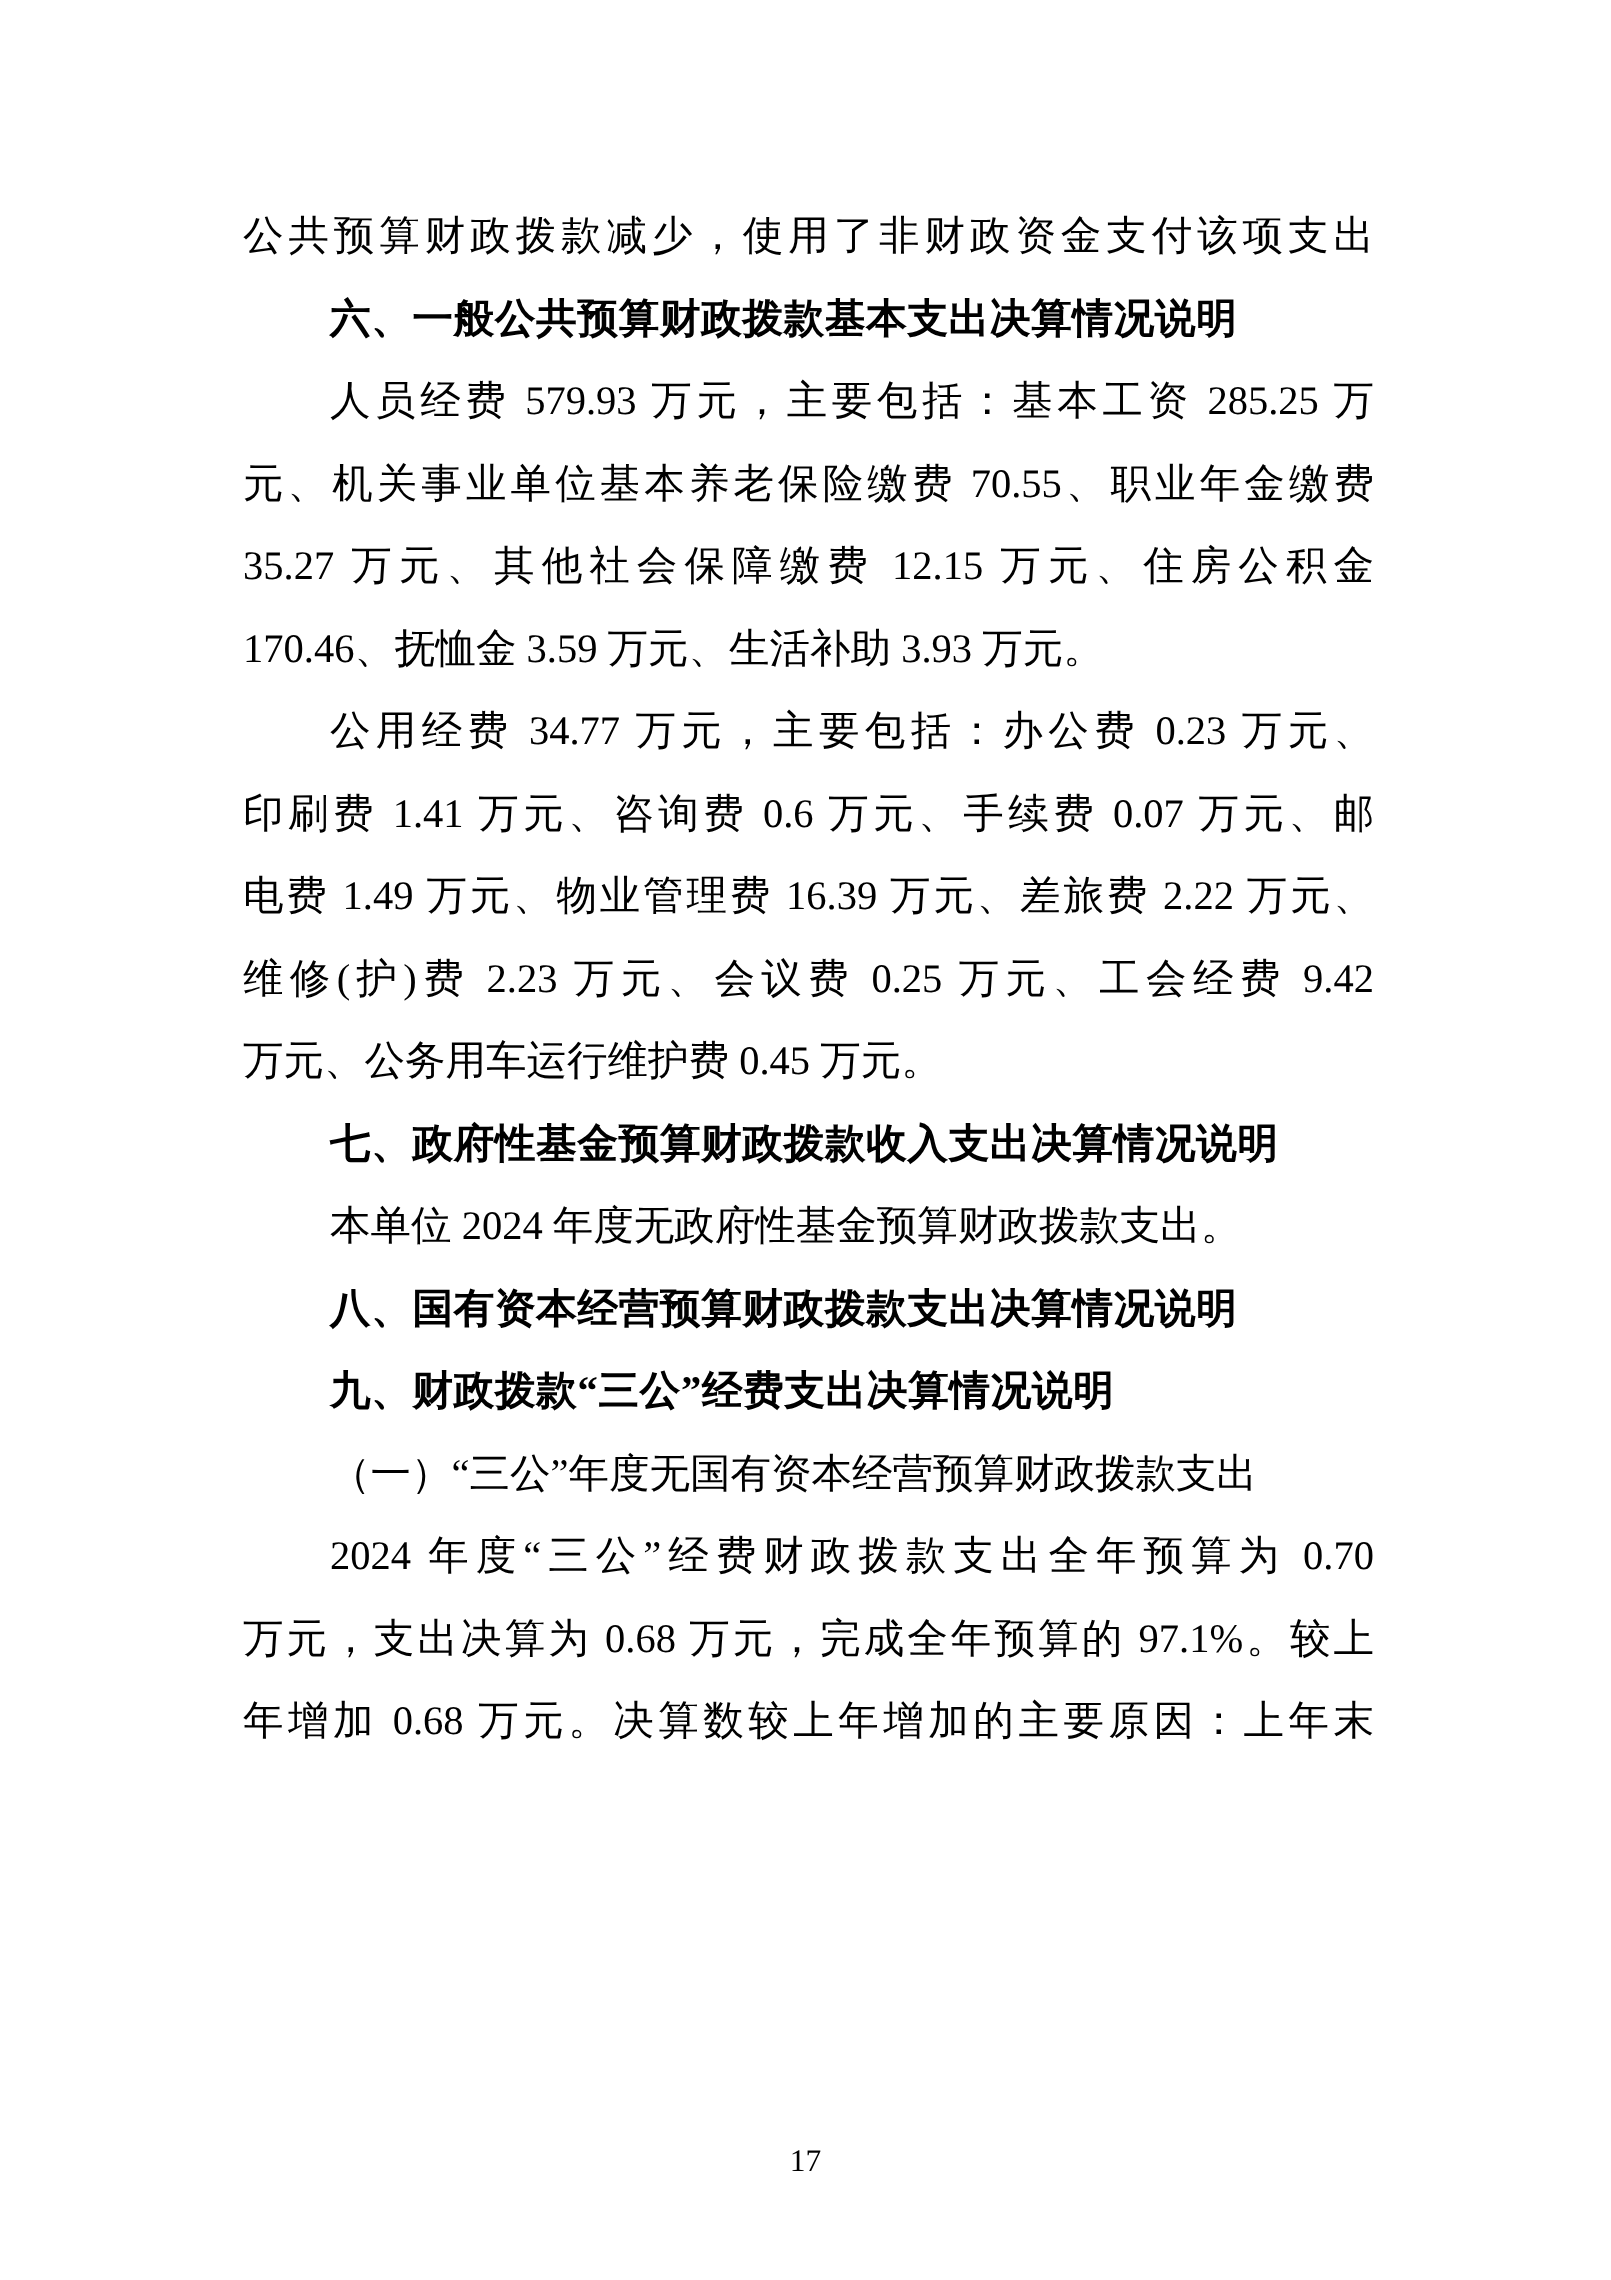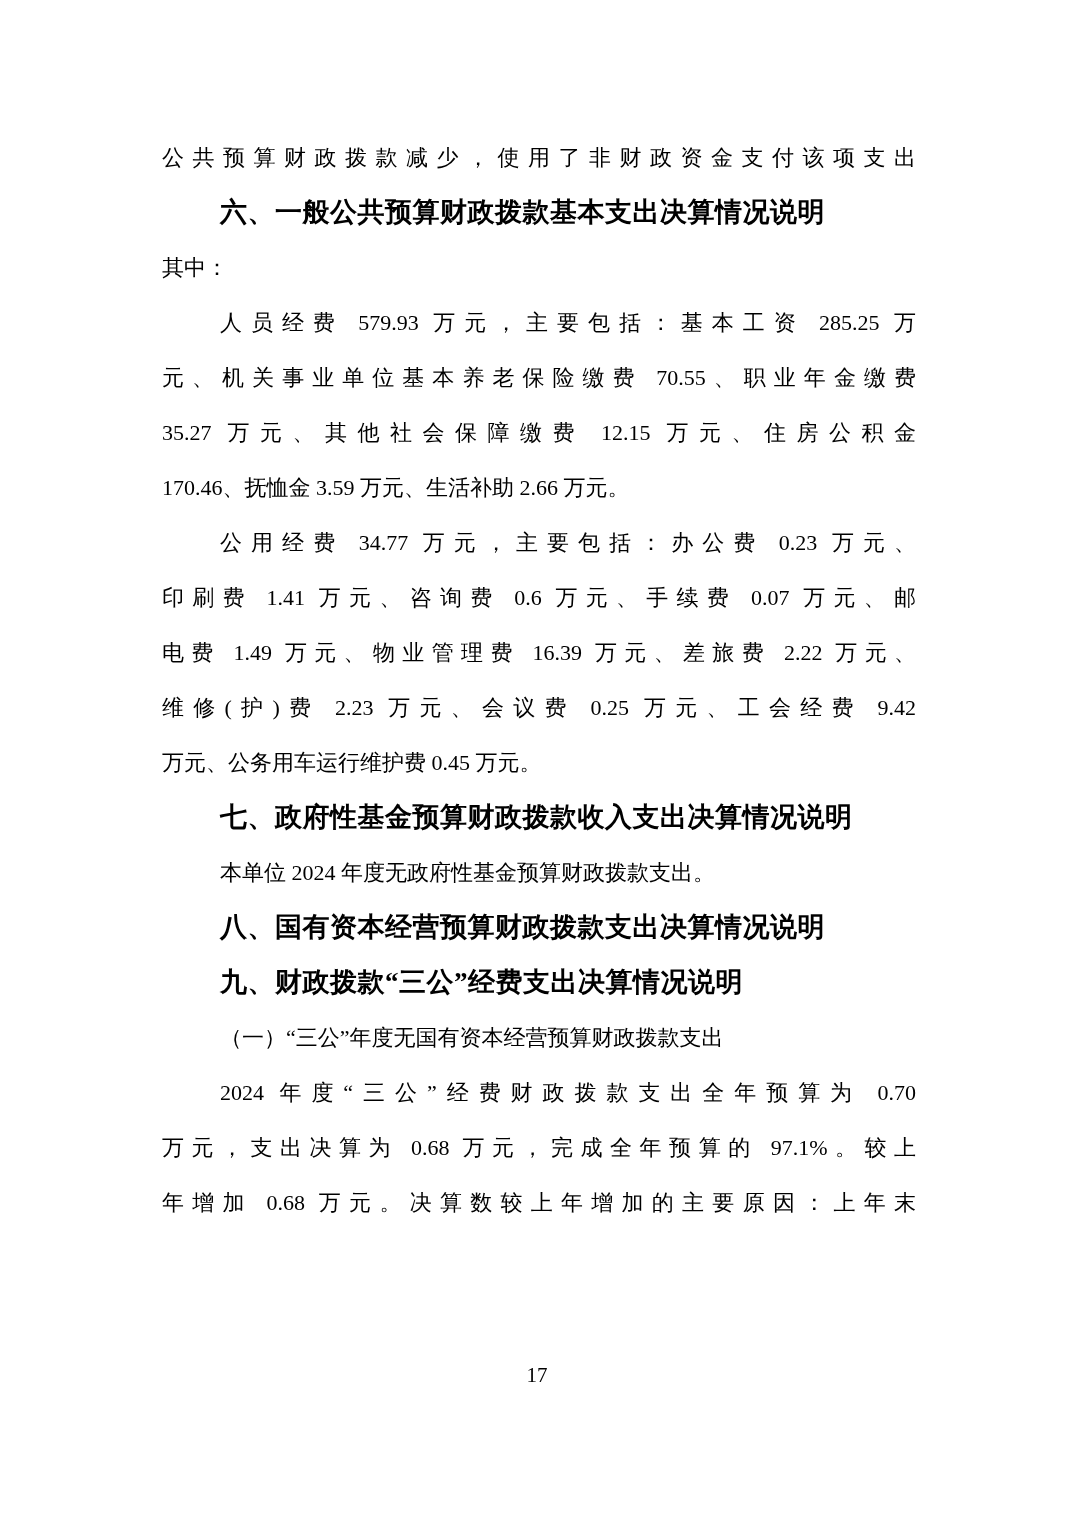--- a/index.html
+++ b/index.html
@@ -18,63 +18,62 @@
   }
   .doc {
     position: absolute;
     left: 162px;
     top: 130px;
     width: 754px;
   }
   .line {
     height: 55px;
     line-height: 55px;
-    font-size: 22px;
+    font-size: 27px;
     white-space: normal;
     overflow: hidden;
     color: #000000;
   }
   .line.fill {
     text-align: justify;
     text-align-last: justify;
     text-justify: inter-character;
   }
   .line.ind {
     padding-left: 58px;
   }
   .line.heading {
     font-family: Liberation Serif, serif;
     font-weight: 700;
     font-size: 27px;
     letter-spacing: 0.5px;
   }
   .pagenum {
     position: absolute;
-    top: 1360px;
+    top: 1425px;
     left: 0;
     width: 100%;
     text-align: center;
     font-size: 21px;
     line-height: 30px;
     font-family: "Liberation Serif", "DejaVu Serif", serif;
     color: #000000;
   }
 </style>
 </head>
 <body>
 
 <div class="page">
   <div class="doc">
     <div class="line fill">公共预算财政拨款减少，使用了非财政资金支付该项支出</div>
     <div class="line heading ind">六、一般公共预算财政拨款基本支出决算情况说明</div>
-    <div class="line">其中：</div>
     <div class="line ind fill">人员经费 579.93 万元，主要包括：基本工资 285.25 万</div>
     <div class="line fill">元、机关事业单位基本养老保险缴费 70.55、职业年金缴费</div>
     <div class="line fill">35.27 万元、其他社会保障缴费 12.15 万元、住房公积金</div>
-    <div class="line">170.46、抚恤金 3.59 万元、生活补助 2.66 万元。</div>
+    <div class="line">170.46、抚恤金 3.59 万元、生活补助 3.93 万元。</div>
     <div class="line ind fill">公用经费 34.77 万元，主要包括：办公费 0.23 万元、</div>
     <div class="line fill">印刷费 1.41 万元、咨询费 0.6 万元、手续费 0.07 万元、邮</div>
     <div class="line fill">电费 1.49 万元、物业管理费 16.39 万元、差旅费 2.22 万元、</div>
     <div class="line fill">维修(护)费 2.23 万元、会议费 0.25 万元、工会经费 9.42</div>
     <div class="line">万元、公务用车运行维护费 0.45 万元。</div>
     <div class="line heading ind">七、政府性基金预算财政拨款收入支出决算情况说明</div>
     <div class="line ind">本单位 2024 年度无政府性基金预算财政拨款支出。</div>
     <div class="line heading ind">八、国有资本经营预算财政拨款支出决算情况说明</div>
     <div class="line heading ind">九、财政拨款“三公”经费支出决算情况说明</div>
     <div class="line ind">（一）“三公”年度无国有资本经营预算财政拨款支出</div>

